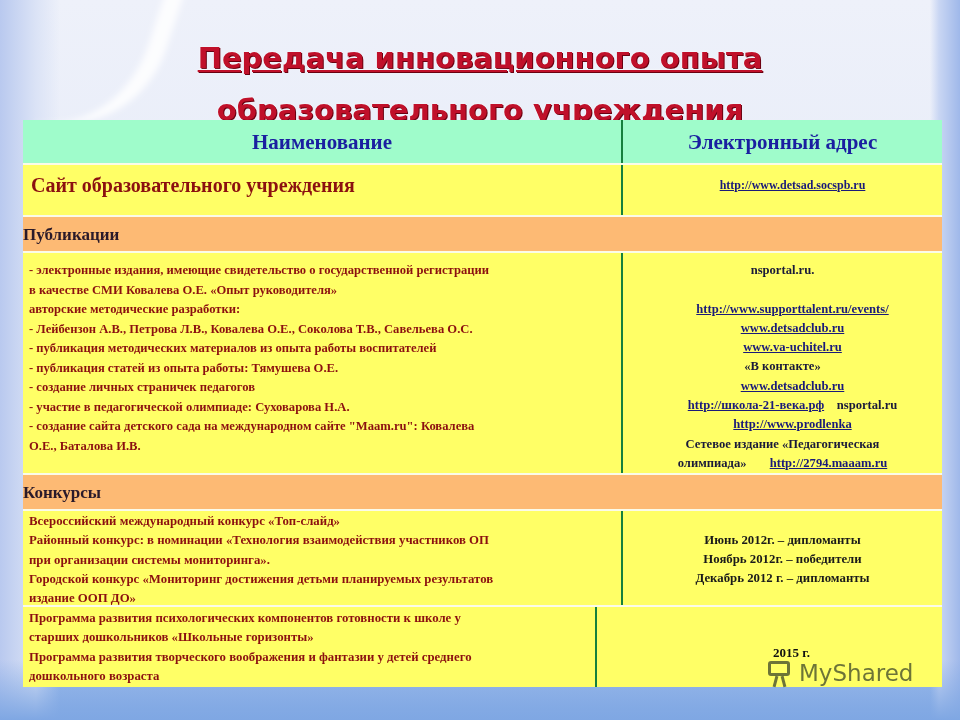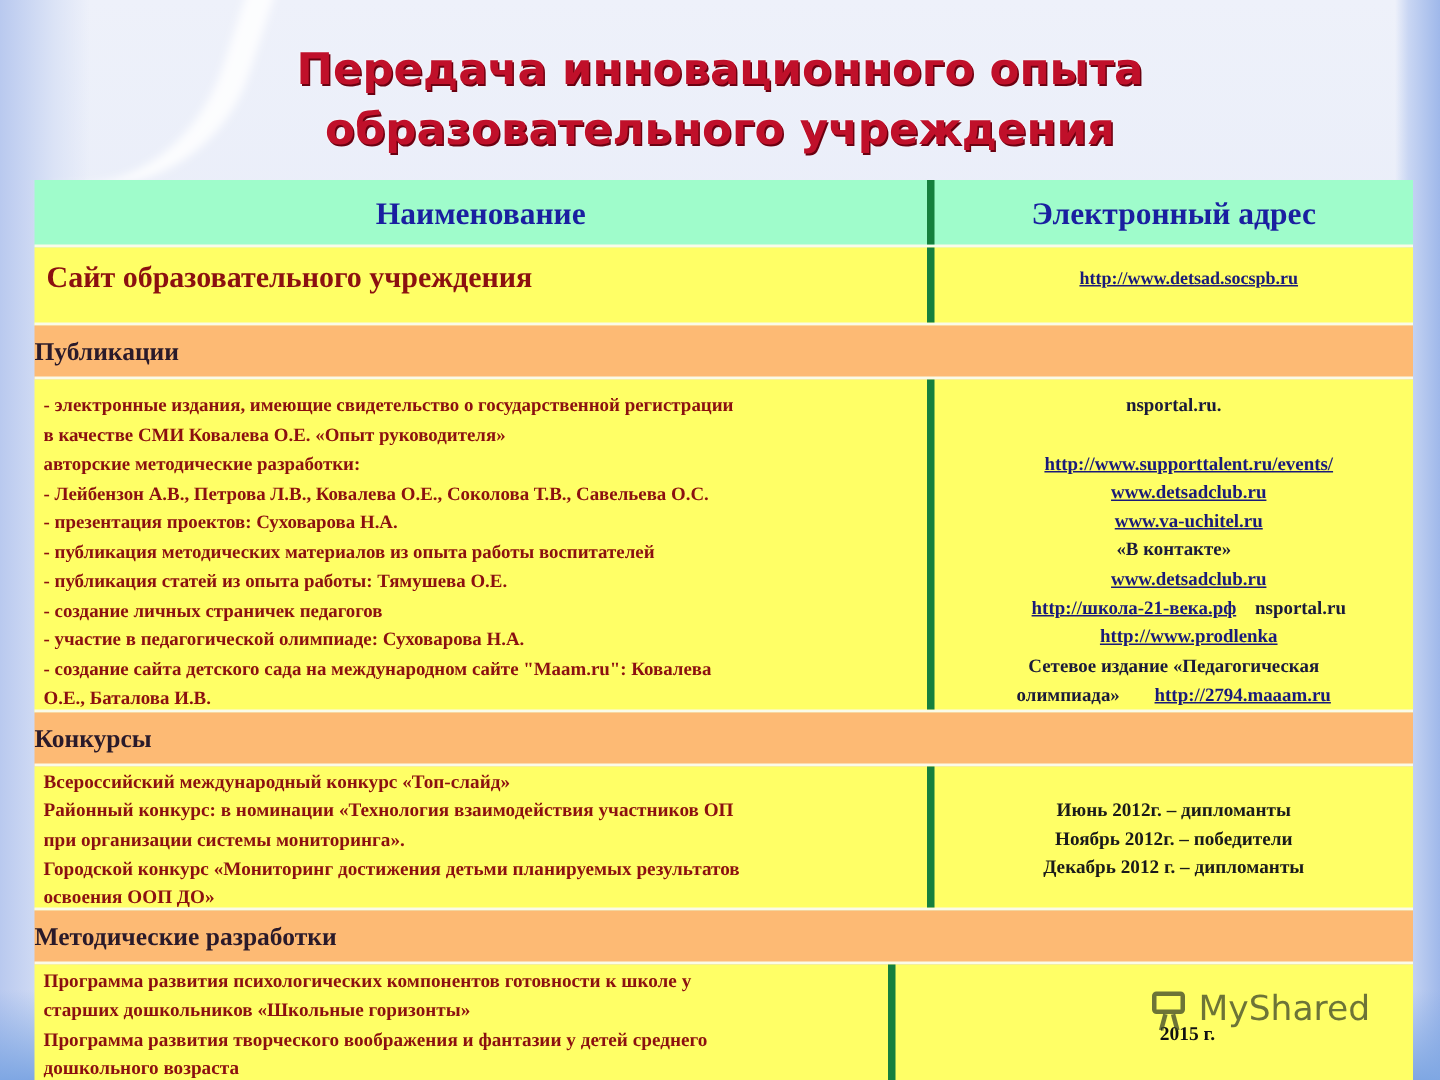--- a/index.html
+++ b/index.html
@@ -24,27 +24,27 @@
   .bg-bottom {
     position: absolute; left: 0; bottom: 0; width: 960px; height: 60px;
     background: linear-gradient(180deg, rgba(160,190,235,0) 0%, #7fa7e3 100%);
   }
   .title {
     position: absolute; left: 0; top: 26px; width: 960px; text-align: center;
     font-family: "DejaVu Sans", sans-serif; font-weight: bold;
     color: #c0102a; font-size: 29px; line-height: 40px;
     text-shadow: 1px 1px 0 #6a0010, 0 0 2px #ffffff;
   }
-  .title div { margin: 0; }
+  .title div { margin: 12px; text-decoration: underline; }
   .table {
     position: absolute; left: 23px; top: 120px; width: 919px;
   }
   .row { display: flex; width: 100%; border-bottom: 2px solid #fbfbe8; box-sizing: border-box; }
   .cell { box-sizing: border-box; }
-  .c1 { width: 600px; border-right: 5px solid #15803d; }
+  .c1 { width: 600px; border-right: 2px solid #15803d; }
   .c2 { width: 319px; text-align: center; border-radius: 12px; }
   .hdr { background: #9ffccb; height: 45px; }
   .hdr .cell { font-size: 21px; font-weight: bold; color: #1a1fa0; text-align: center; line-height: 45px; }
   .yellow { background: #ffff66; }
   .pink { background: #fdba74; }
   .sect { height: 36px; text-align: center; font-weight: bold; font-size: 17px; color: #2a1a2a; line-height: 36px; }
   .site-row { height: 52px; }
   .site-row .c1 { font-size: 20px; font-weight: bold; color: #8b1010; padding-left: 8px; line-height: 41px; }
   .site-row .c2 { font-size: 12px; font-weight: bold; line-height: 41px; padding-top: 0; }
   a, .link { color: #1a1a7a; text-decoration: underline; font-weight: bold; margin-left: 20px; }
@@ -96,21 +96,20 @@
   </div>
 
   <div class="row pink sect">Публикации</div>
 
   <div class="row yellow pub-row">
     <div class="cell c1">
       <span class="line">- электронные издания, имеющие свидетельство о государственной регистрации</span>
       <span class="line">в качестве СМИ Ковалева О.Е. «Опыт руководителя»</span>
       <span class="line">авторские методические разработки:</span>
       <span class="line">-  Лейбензон А.В., Петрова Л.В., Ковалева О.Е., Соколова Т.В., Савельева О.С.</span>
-      <span class="line">- презентация проектов: Суховарова Н.А.</span>
       <span class="line">- публикация методических материалов из опыта работы воспитателей</span>
       <span class="line">- публикация статей из опыта работы: Тямушева О.Е.</span>
       <span class="line">- создание личных страничек педагогов</span>
       <span class="line">- участие в педагогической олимпиаде: Суховарова Н.А.</span>
       <span class="line">- создание сайта детского сада  на международном сайте "Maam.ru": Ковалева</span>
       <span class="line">О.Е., Баталова И.В.</span>
     </div>
     <div class="cell c2">
       <span class="line">nsportal.ru.</span>
       <span class="line">&nbsp;</span>
@@ -133,30 +132,29 @@
   </div>
 
   <div class="row pink sect">Конкурсы</div>
 
   <div class="row yellow contest-row">
     <div class="cell c1">
       <span class="line">Всероссийский международный конкурс «Топ-слайд»</span>
       <span class="line">Районный конкурс: в номинации «Технология взаимодействия участников ОП</span>
       <span class="line">при организации  системы мониторинга».</span>
       <span class="line">Городской конкурс «Мониторинг достижения детьми планируемых результатов</span>
-      <span class="line">освоения ООП ДО»</span>
+      <span class="line">издание ООП ДО»</span>
     </div>
     <div class="cell c2">
       <span class="line">Июнь 2012г. – дипломанты</span>
       <span class="line">Ноябрь 2012г. – победители</span>
       <span class="line">Декабрь 2012 г. – дипломанты</span>
     </div>
   </div>
 
-  <div class="row pink sect">Методические  разработки</div>
 
   <div class="row yellow meth-row">
     <div class="cell c1">
       <span class="line">Программа  развития психологических  компонентов готовности к школе у</span>
       <span class="line">старших дошкольников «Школьные горизонты»</span>
       <span class="line">Программа  развития творческого воображения и фантазии у детей среднего</span>
       <span class="line">дошкольного возраста</span>
     </div>
     <div class="cell c2">
       <span class="meth-year">2015 г.</span>

